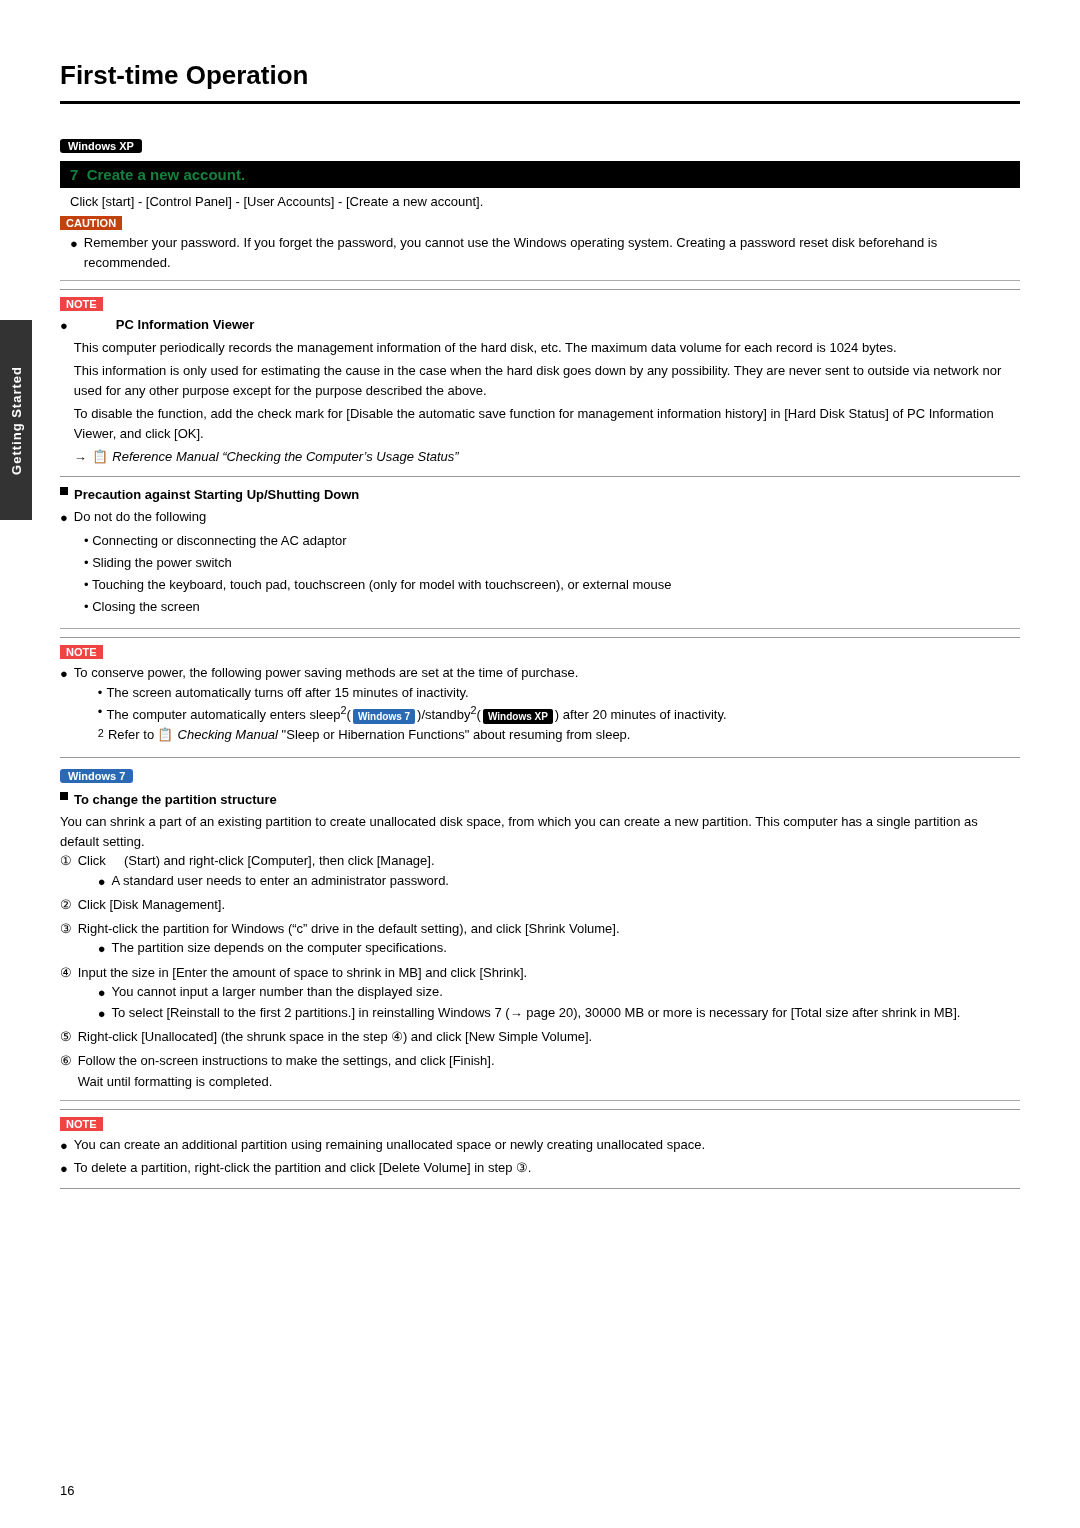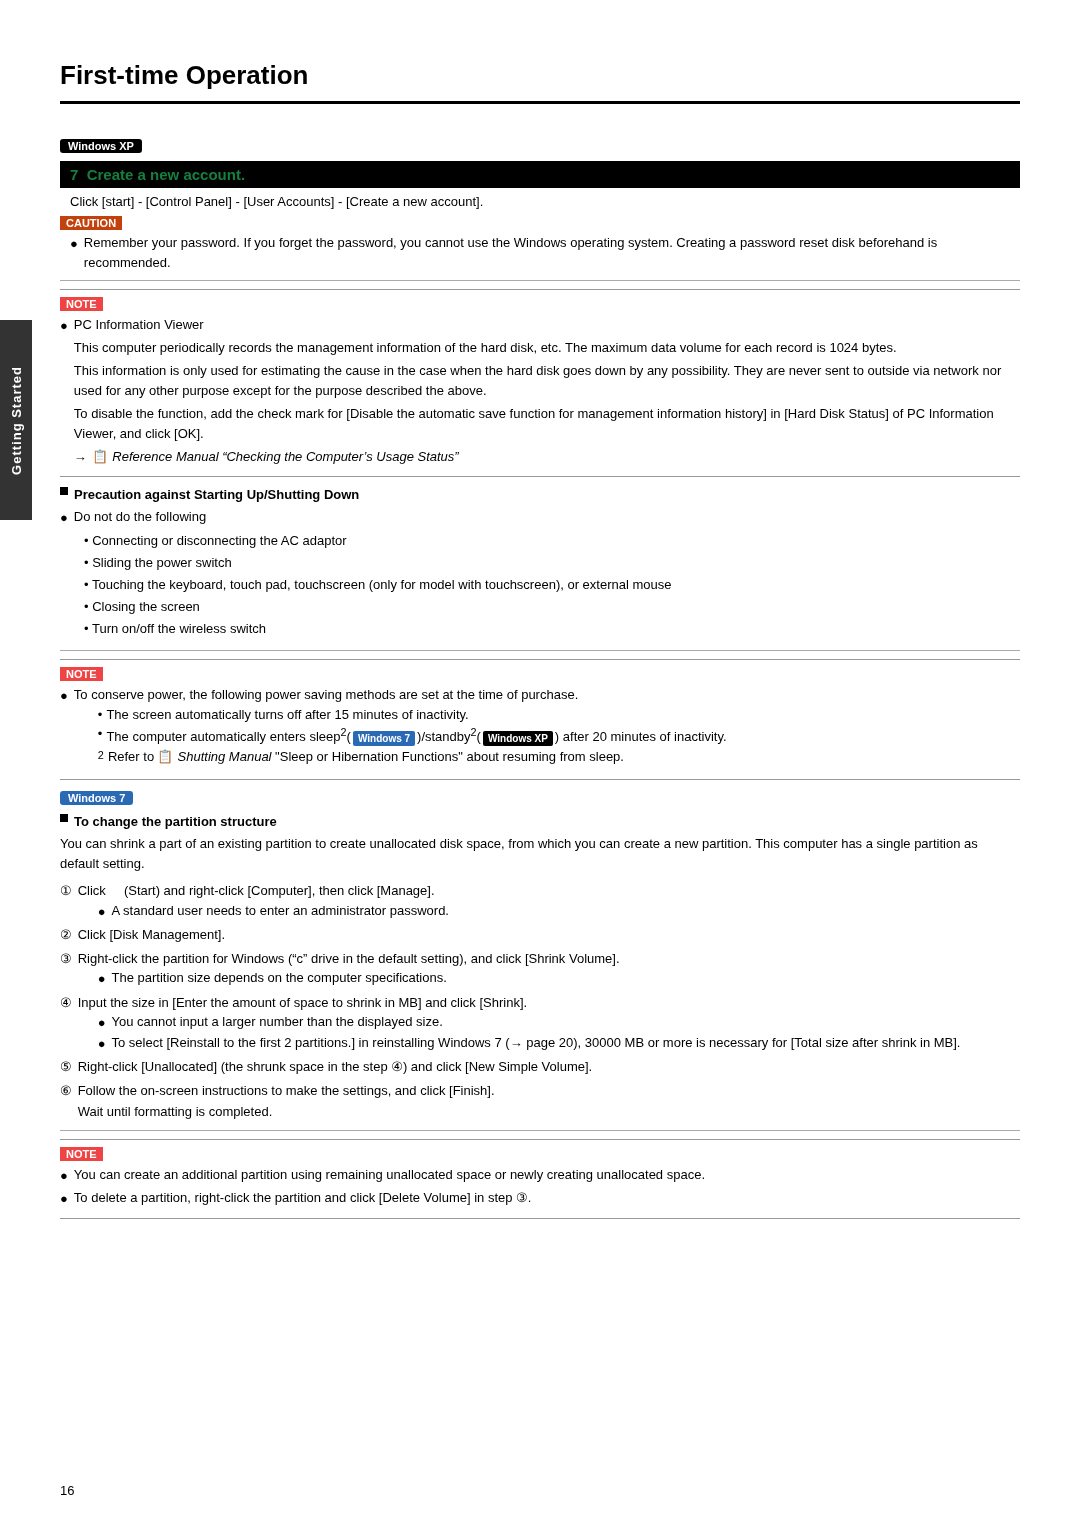--- a/index.html
+++ b/index.html
@@ -159,22 +159,23 @@
       display: flex;
       align-items: flex-start;
       gap: 4px;
     }
     .note-sub-bullet {
       flex-shrink: 0;
     }
 
     
     .pc-info-heading {
-      font-weight: normal;
+      font-weight: bold;
       margin-bottom: 3px;
+      margin-left: 42px;
     }
 
     
     .subsection-heading {
       font-weight: bold;
       font-size: 13px;
       margin-bottom: 5px;
       display: flex;
       gap: 6px;
     }
@@ -325,21 +326,20 @@
       </div>
       <div class="do-not-item">
         <span class="bullet-dot">●</span>
         <span>Do not do the following</span>
       </div>
       <ul class="sub-bullet-list">
         <li>Connecting or disconnecting the AC adaptor</li>
         <li>Sliding the power switch</li>
         <li>Touching the keyboard, touch pad, touchscreen (only for model with touchscreen), or external mouse</li>
         <li>Closing the screen</li>
-        <li>Turn on/off the wireless switch</li>
       </ul>
     </div>
 
     <hr class="divider">
 
     <div class="note-section">
       <div><span class="note-label">NOTE</span></div>
       <div class="note-item">
         <span class="bullet-dot">●</span>
         <div>
@@ -349,35 +349,35 @@
             <span>The screen automatically turns off after 15 minutes of inactivity.</span>
           </div>
           <div class="note-sub">
             <span class="note-sub-bullet">•</span>
             <span>
               The computer automatically enters sleep<sup>2</sup>(<span class="inline-badge inline-badge-win7">Windows 7</span>)/standby<sup>2</sup>(<span class="inline-badge inline-badge-xp">Windows XP</span>) after 20 minutes of inactivity.
             </span>
           </div>
           <div class="note-sub">
             <span class="note-sub-bullet"><sup>2</sup></span>
-            <span>Refer to 📋 <span class="ref-italic">Shutting Manual</span> "Sleep or Hibernation Functions" about resuming from sleep.</span>
+            <span>Refer to 📋 <span class="ref-italic">Checking Manual</span> "Sleep or Hibernation Functions" about resuming from sleep.</span>
           </div>
         </div>
       </div>
     </div>
 
     <div class="win7-section">
       <div style="margin-bottom:5px;">
         <span class="badge badge-win7">Windows 7</span>
       </div>
       <div class="subsection-heading">
         <span class="square-bullet"></span>
         <span>To change the partition structure</span>
       </div>
-      <div style="margin-bottom:8px; font-size:13px; line-height:1.5;">You can shrink a part of an existing partition to create unallocated disk space, from which you can create a new partition. This computer has a single partition as default setting.</div>
+      <div style="margin-bottom:0; font-size:13px; line-height:1.5;">You can shrink a part of an existing partition to create unallocated disk space, from which you can create a new partition. This computer has a single partition as default setting.</div>
 
       <div class="numbered-step">
         <span class="circle-num">①</span>
         <div>
           <span>Click &nbsp;&nbsp;&nbsp; (Start) and right-click [Computer], then click [Manage].</span>
           <div class="step-sub">
             <span class="bullet-dot">●</span>
             <span>A standard user needs to enter an administrator password.</span>
           </div>
         </div>

